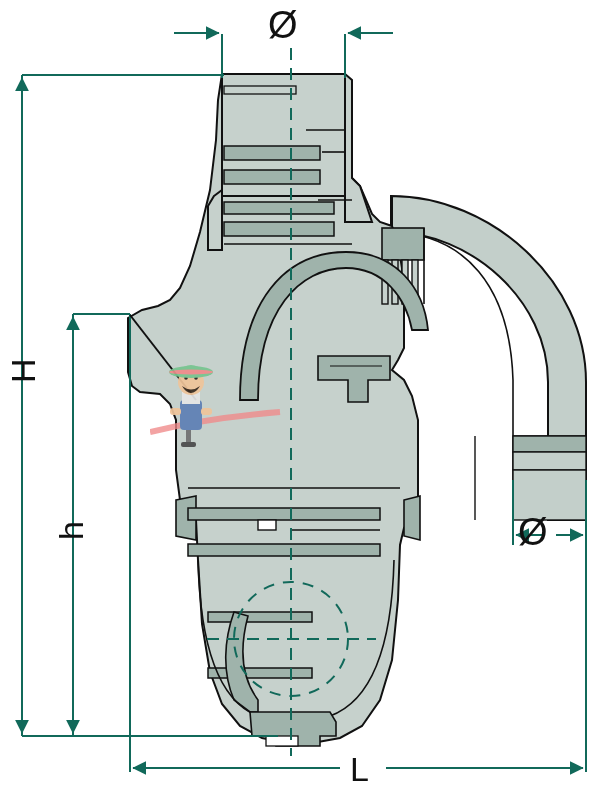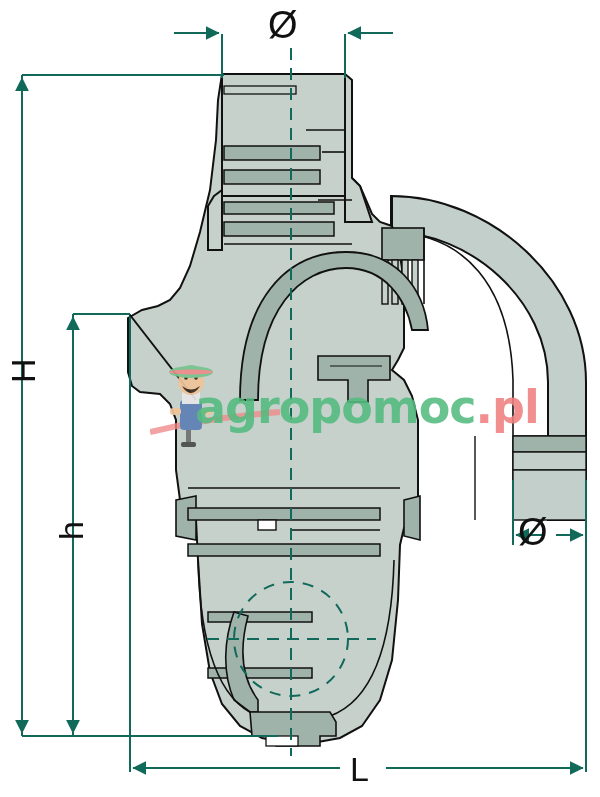--- a/index.html
+++ b/index.html
@@ -264,21 +264,20 @@
           <ellipse cx="27" cy="16" rx="22" ry="6" fill="#76c48f"></ellipse>
           <path d="M13,16 q14,-14 28,0 z" fill="#76c48f"></path>
           <ellipse cx="27" cy="16" rx="22" ry="2.6" fill="#f08a8a"></ellipse>
           <rect x="6" y="52" width="11" height="7" rx="3" fill="#f0c49a"></rect>
           <rect x="37" y="52" width="11" height="7" rx="3" fill="#f0c49a"></rect>
           <rect x="22" y="74" width="5" height="14" fill="#707070"></rect>
           <rect x="17" y="86" width="15" height="5" rx="2" fill="#4a4a4a"></rect>
         </g>
       </g>
     </svg>
-    <div id="wm-text"><span class="g">agropomoc</span><span class="r">.pl</span></div>
   </div>
 
   <div class="dimlabel" id="lbl-dia-top">Ø</div>
   <div class="dimlabel" id="lbl-dia-right">Ø</div>
   <div class="dimlabel" id="lbl-H">H</div>
   <div class="dimlabel" id="lbl-h">h</div>
   <div class="dimlabel" id="lbl-L">L</div>
 
 </div>
 

